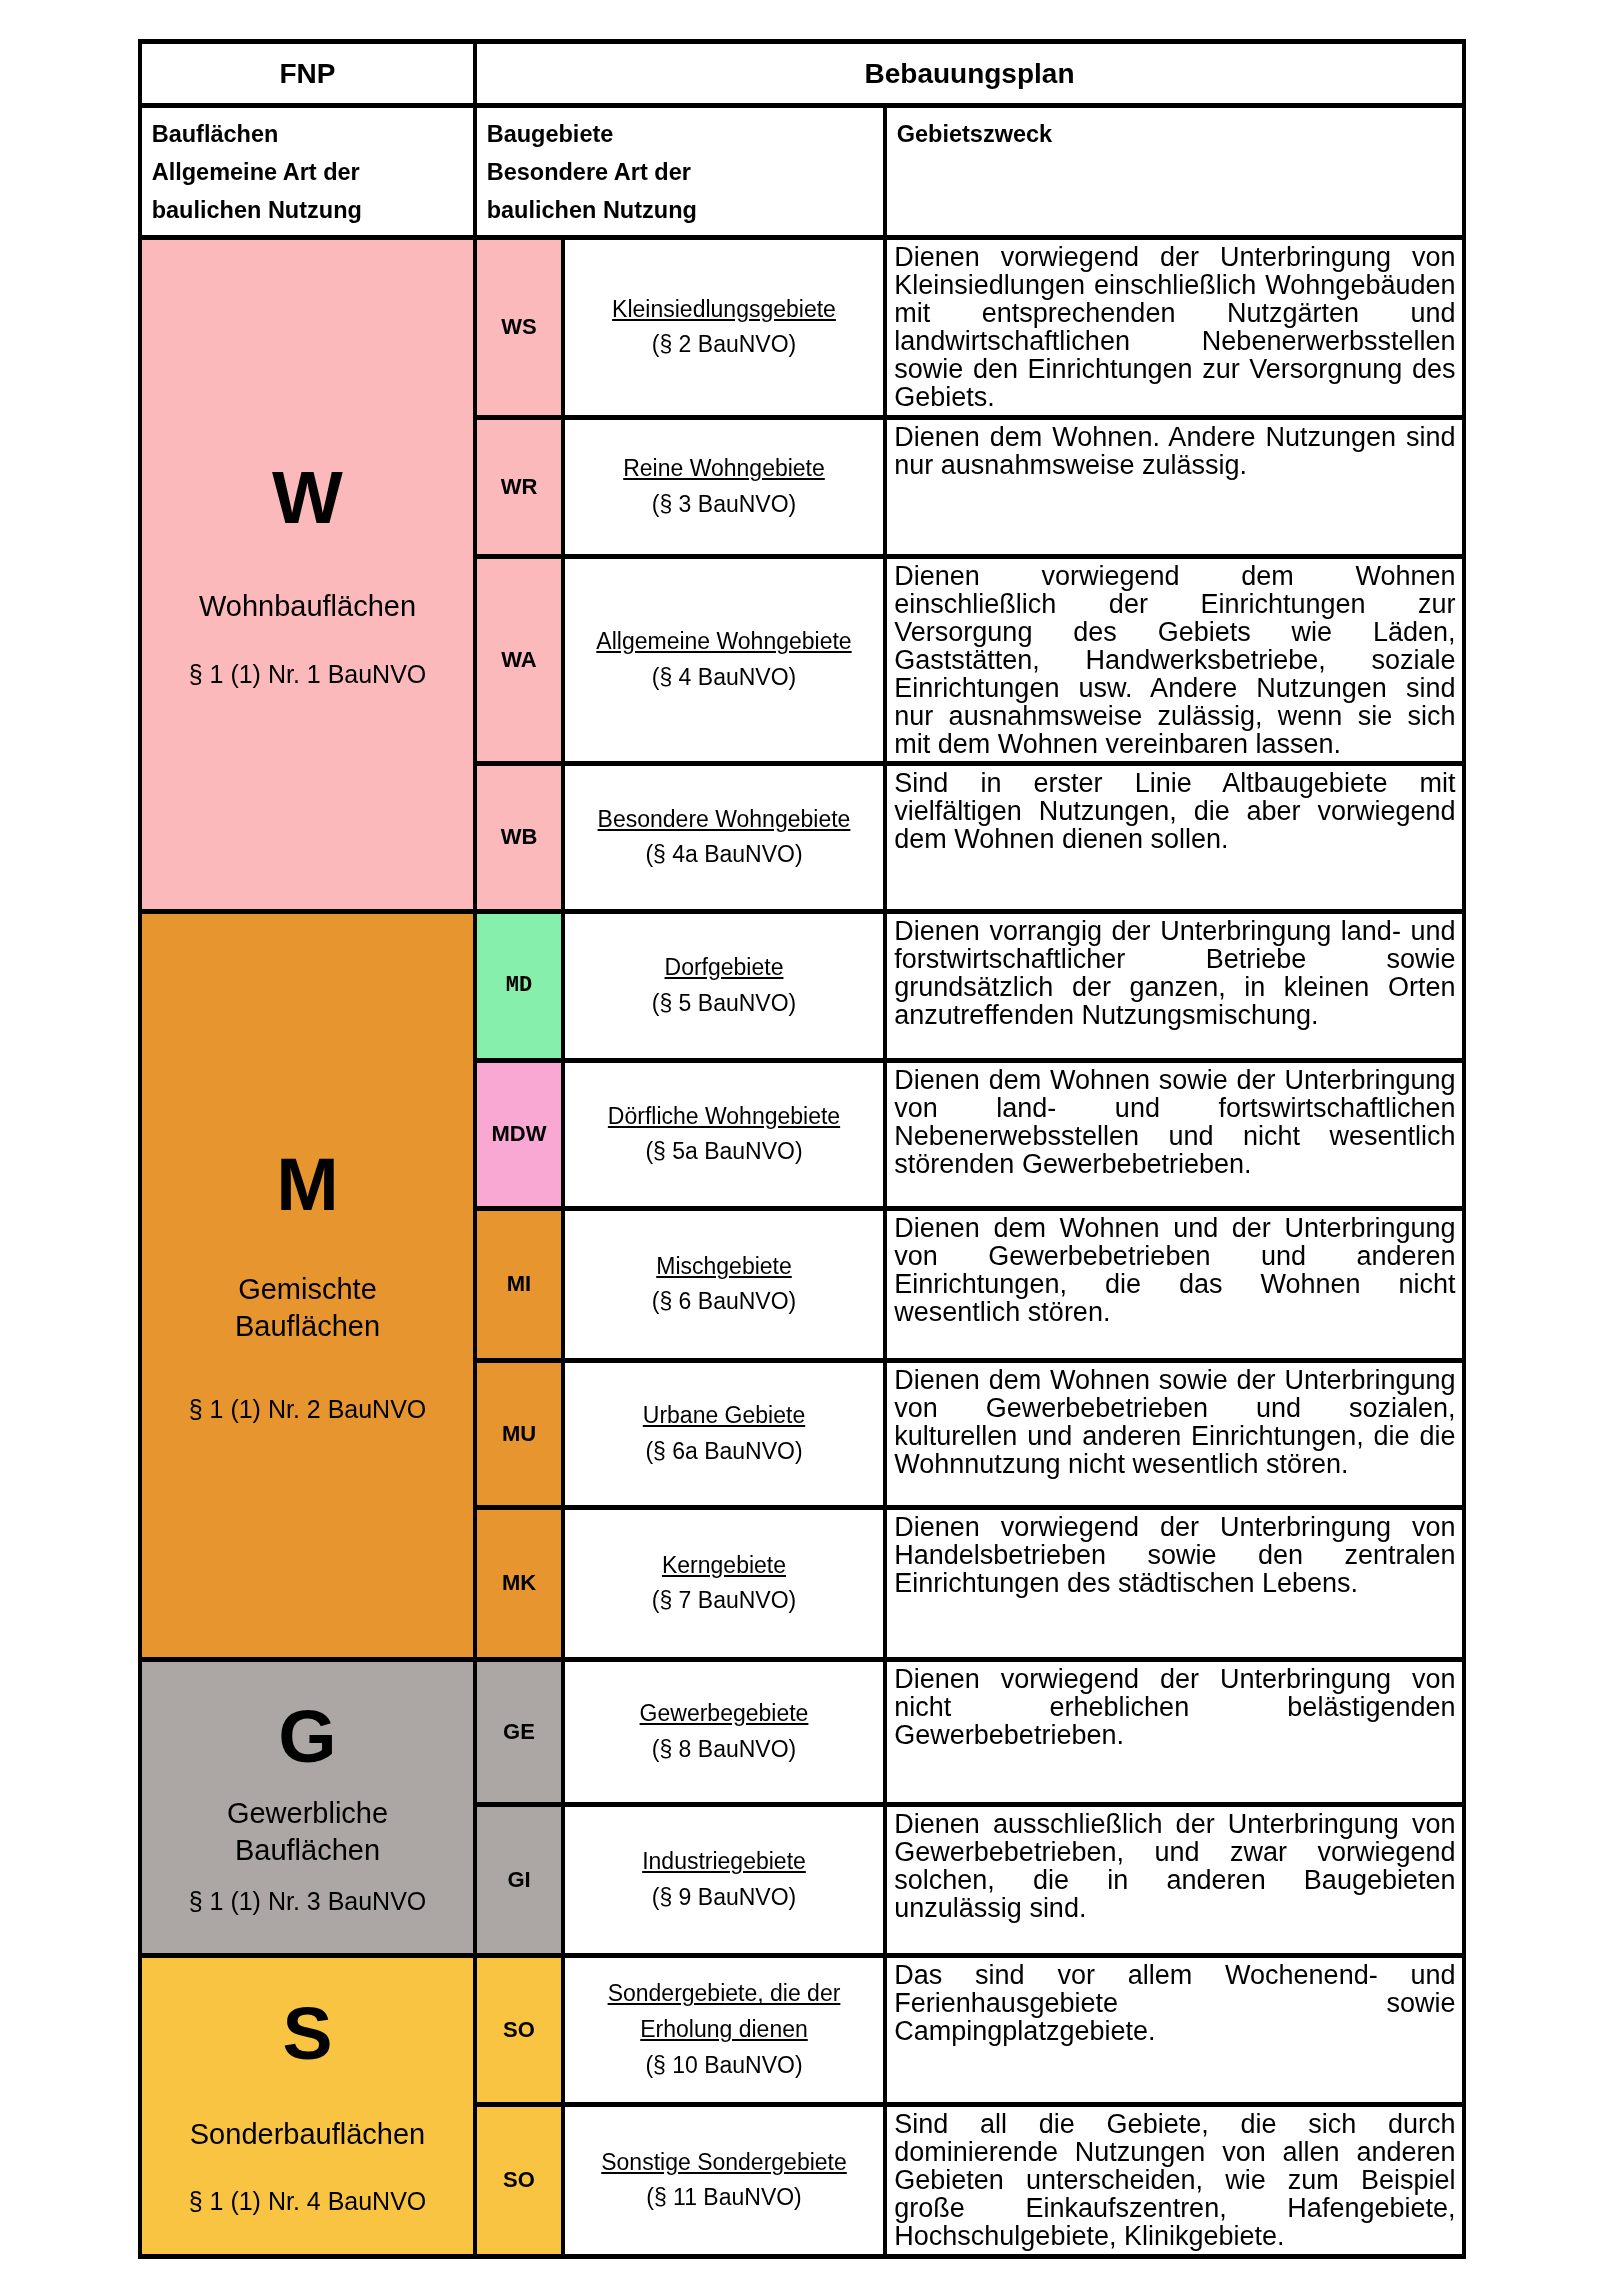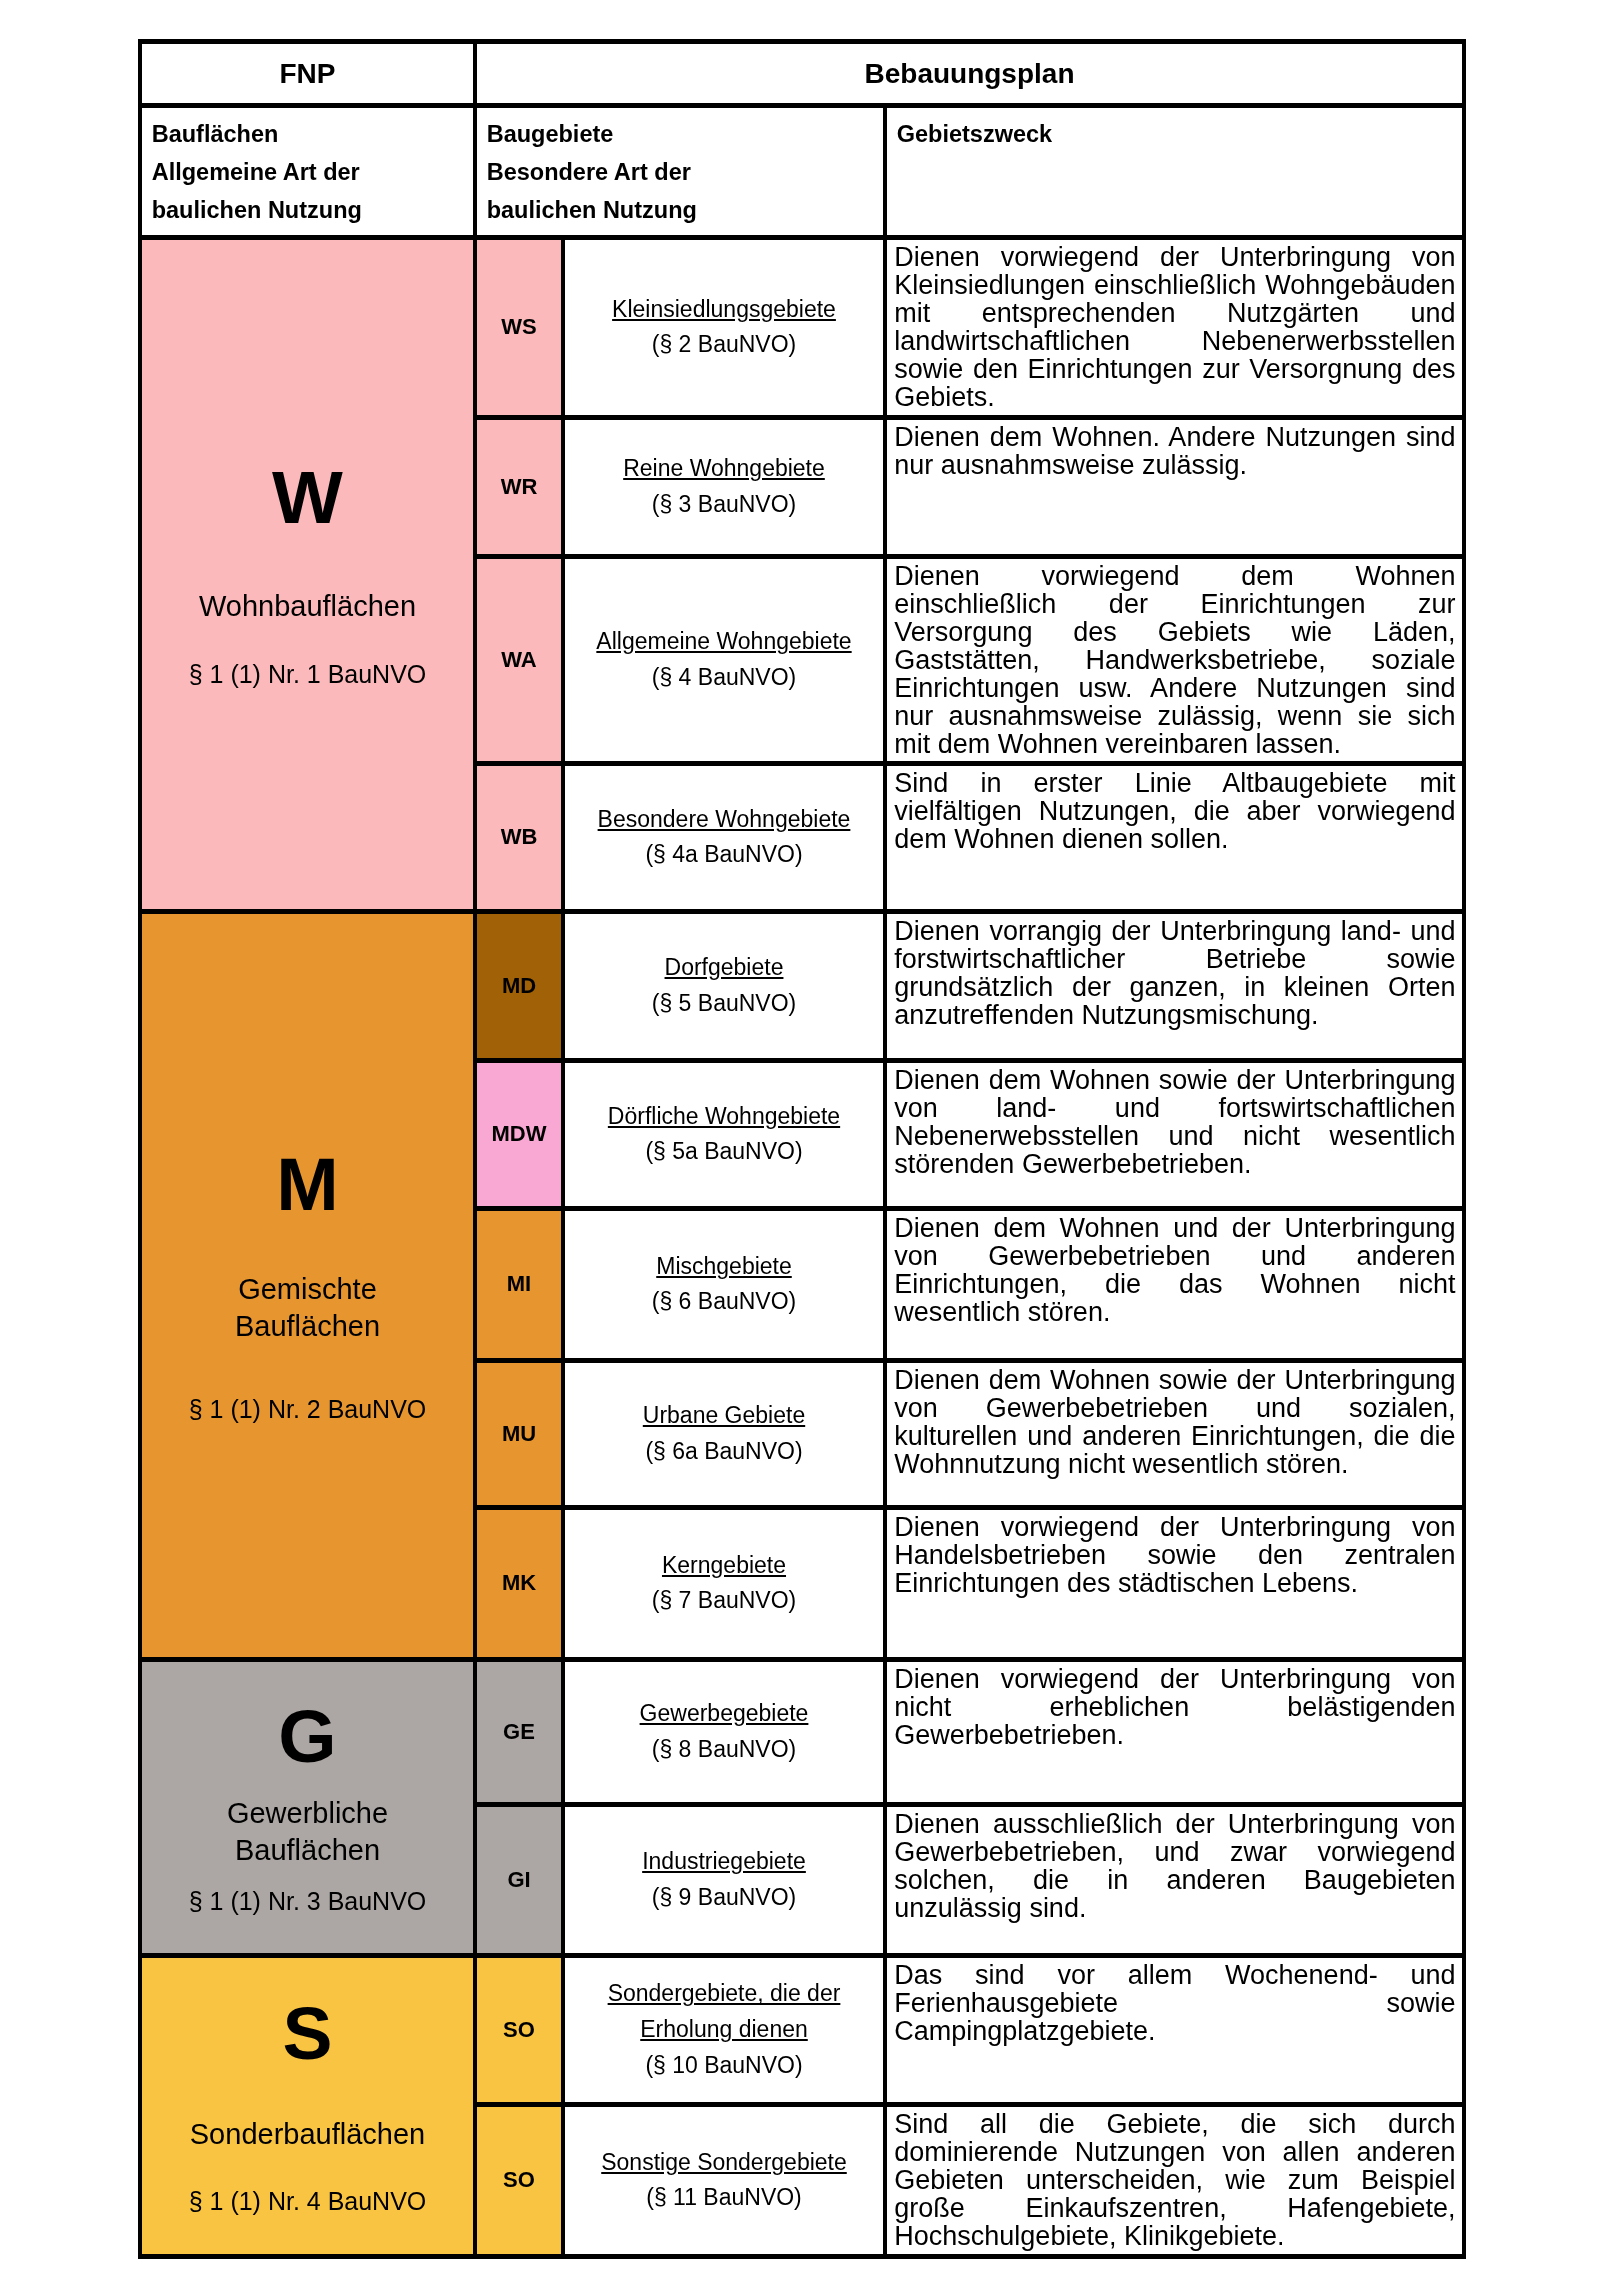--- a/index.html
+++ b/index.html
@@ -111,21 +111,21 @@
 
   <tr class="md">
     <td class="group-cell" rowspan="5" style="background-color: rgb(230, 149, 47);">
       <div class="gwrap g-m">
         <div class="letter">M</div>
         <div class="gname">Gemischte
 Bauflächen</div>
         <div class="glaw">§ 1 (1) Nr. 2 BauNVO</div>
       </div>
     </td>
-    <td class="abbr" style="background-color: #a16207;">MD</td>
+    <td class="abbr" style="background-color: #86efac; font-family: Liberation Mono, monospace;">MD</td>
     <td class="district">
       <div class="dname">Dorfgebiete</div>
       <div class="dlaw">(§ 5 BauNVO)</div>
     </td>
     <td class="purpose">Dienen vorrangig der Unterbringung land- und forstwirtschaftlicher Betriebe sowie grundsätzlich der ganzen, in kleinen Orten anzutreffenden Nutzungsmischung.</td>
   </tr>
   <tr class="mdw">
     <td class="abbr" style="background-color: #f9a8d4;">MDW</td>
     <td class="district">
       <div class="dname">Dörfliche Wohngebiete</div>

